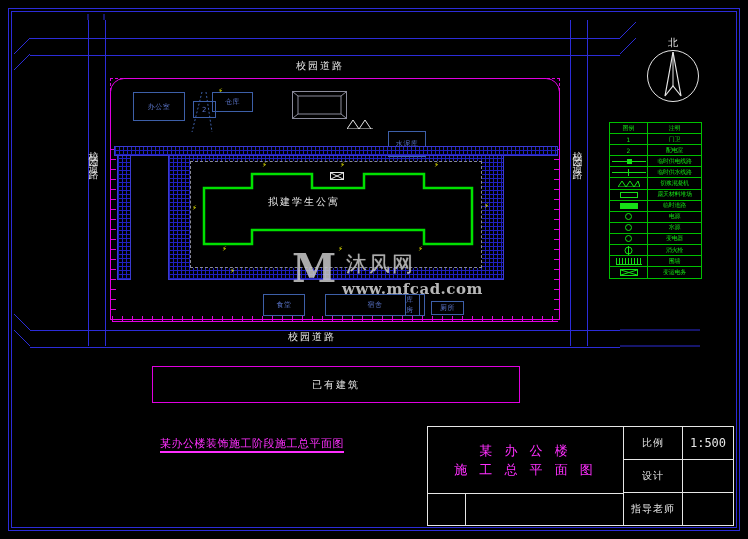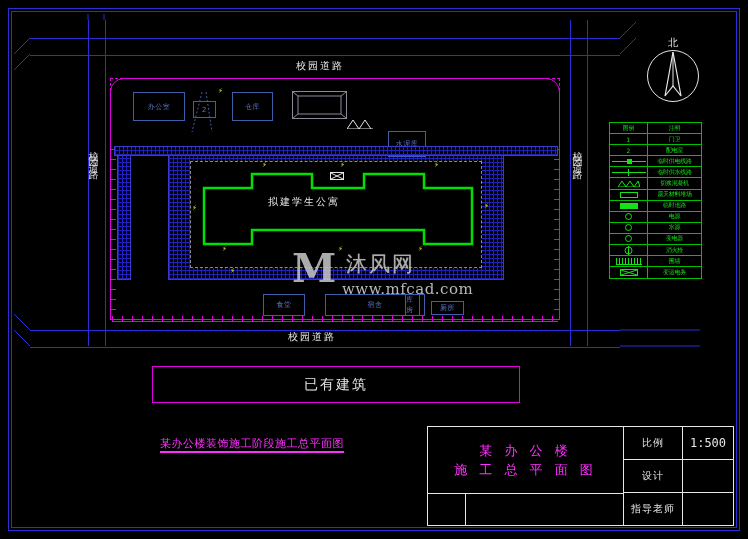--- a/index.html
+++ b/index.html
@@ -189,21 +189,21 @@
     color: #e6e6e6; font-size: 12px; font-family: "DejaVu Sans Mono", monospace;
   }
 
   
   #existing-bldg {
     left: 152px; top: 366px;
     width: 368px; height: 37px;
     border: 1px solid #e000e0;
     box-sizing: border-box;
     display: flex; align-items: center; justify-content: center;
-    color: #e6e6e6; font-size: 14px; letter-spacing: 2px;
+    color: #e6e6e6; font-size: 10px; letter-spacing: 2px;
   }
 
   
   #drawing-subtitle {
     left: 160px; top: 438px;
     color: #ff2fff; font-size: 11px; letter-spacing: 0.5px;
     border-bottom: 2px solid #ff2fff;
     padding-bottom: 2px;
   }
 
@@ -216,20 +216,21 @@
   }
   #wm-text {
     position: absolute; left: 54px; top: 2px;
     color: #c9c9c9; font-size: 21px; letter-spacing: 2px;
     text-shadow: 0 0 1px #888;
   }
   #wm-url {
     position: absolute; left: 50px; top: 32px;
     color: #d8d8d8; font-size: 15px; letter-spacing: 0.5px;
     font-family: "DejaVu Serif", serif;
+    font-weight: bold;
   }
   #wm-logo {
     position: absolute; left: 0px; top: 0px;
     width: 52px; height: 44px;
     color: #c9c9c9;
     font-size: 40px; font-weight: bold;
     font-family: "DejaVu Serif", serif;
     line-height: 1;
   }
 
@@ -319,21 +320,21 @@
   <div class="site-marker" style="left:418px; top:246px;">⚡</div>
   <div class="site-marker" style="left:230px; top:268px;">⚡</div>
   <div class="site-marker" style="left:218px; top:88px;">⚡</div>
 
   <div class="bldg" style="left:133px; top:92px; width:52px; height:29px;">
     <span>办公室</span>
   </div>
   <div class="bldg" style="left:193px; top:101px; width:23px; height:17px;">
     <span>2</span>
   </div>
-  <div class="bldg" style="left:232px; top:92px; width:41px; height:29px;">
+  <div class="bldg" style="left:212px; top:92px; width:41px; height:20px;">
     <span>仓库</span>
   </div>
   <div class="bldg-gray" style="left:292px; top:91px; width:55px; height:28px;">
     <svg width="53" height="26" style="display:block">
       <rect x="5" y="4" width="43" height="18" fill="none" stroke="#8a8a9a"></rect>
       <line x1="0" y1="0" x2="5" y2="4" stroke="#8a8a9a"></line>
       <line x1="53" y1="0" x2="48" y2="4" stroke="#8a8a9a"></line>
       <line x1="0" y1="26" x2="5" y2="22" stroke="#8a8a9a"></line>
       <line x1="53" y1="26" x2="48" y2="22" stroke="#8a8a9a"></line>
     </svg>

